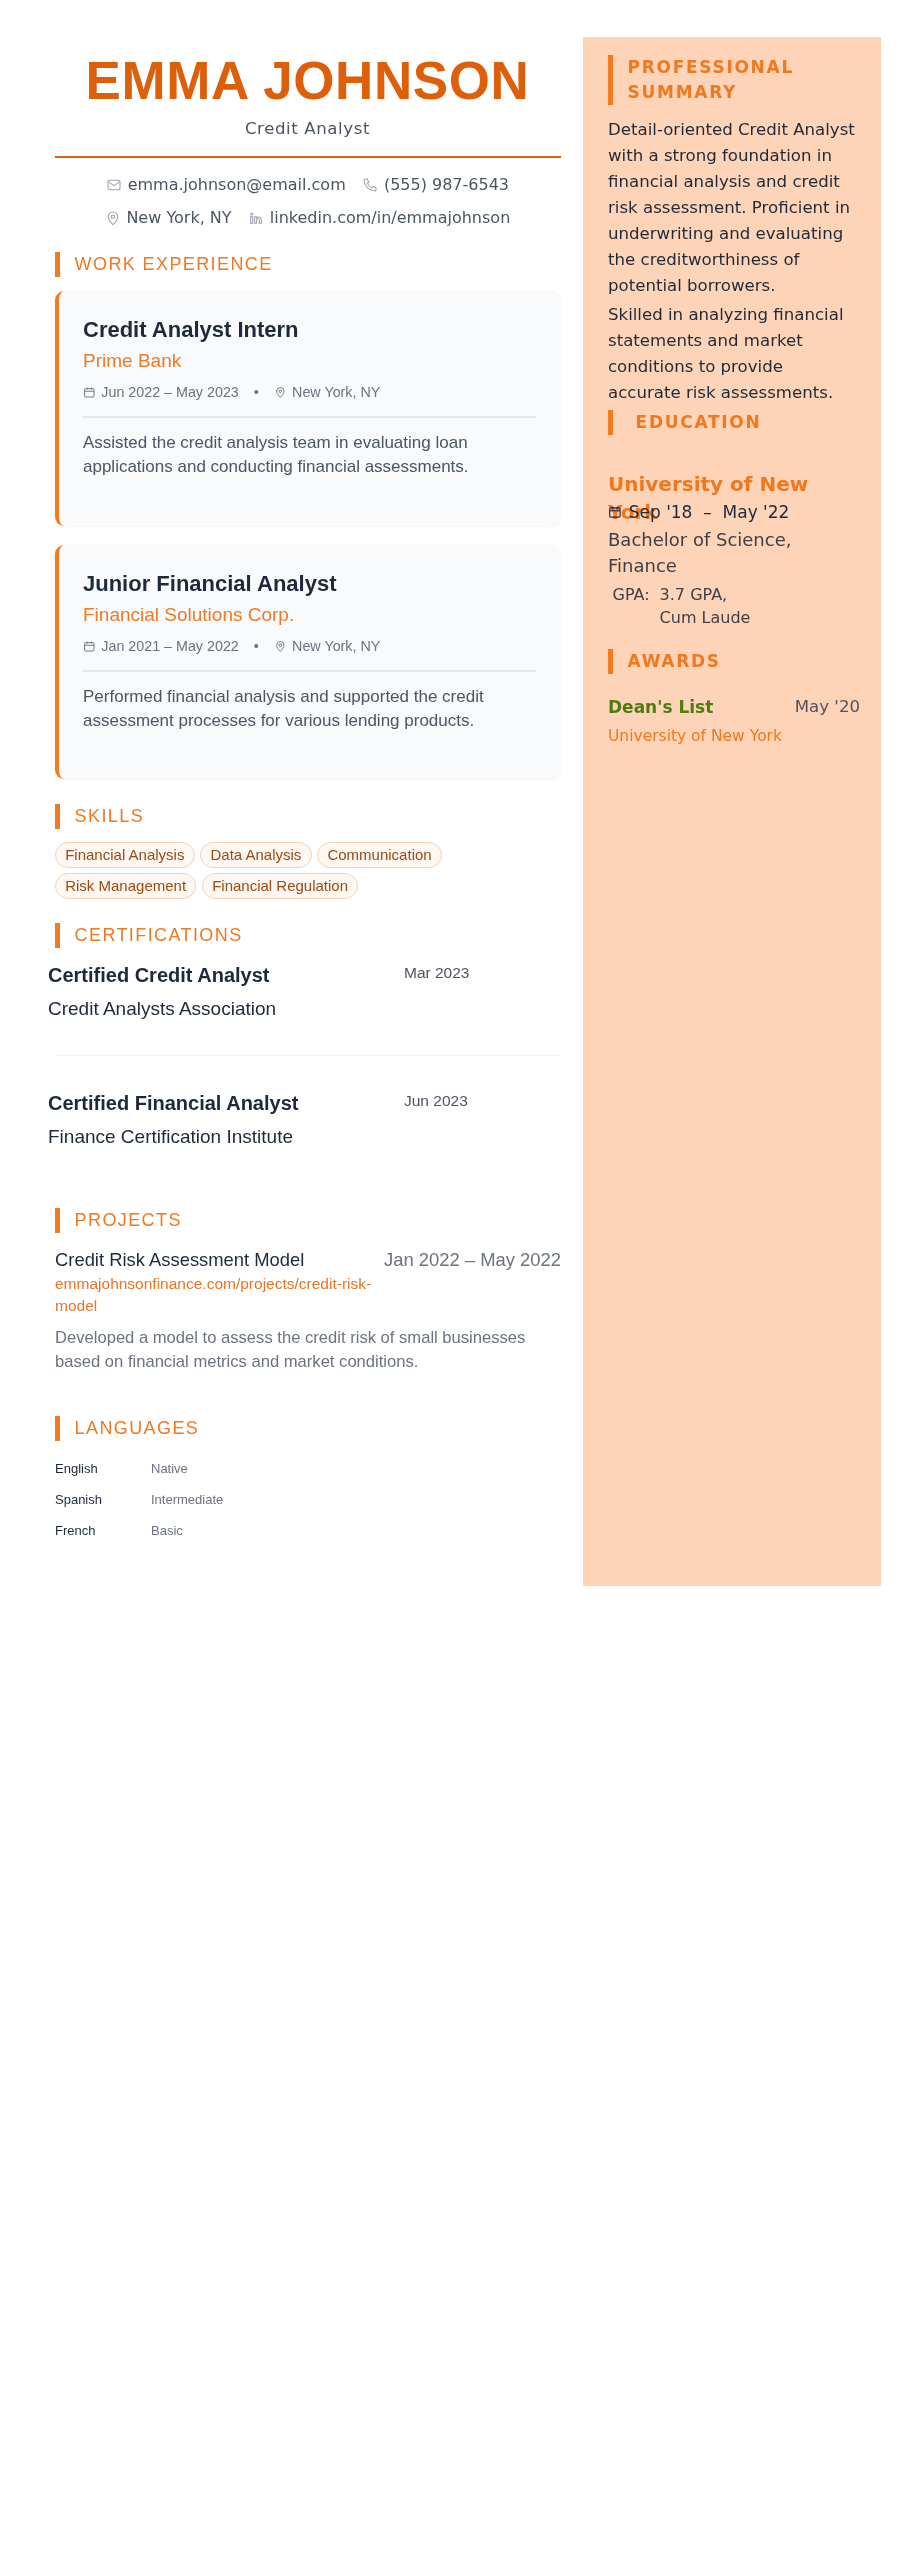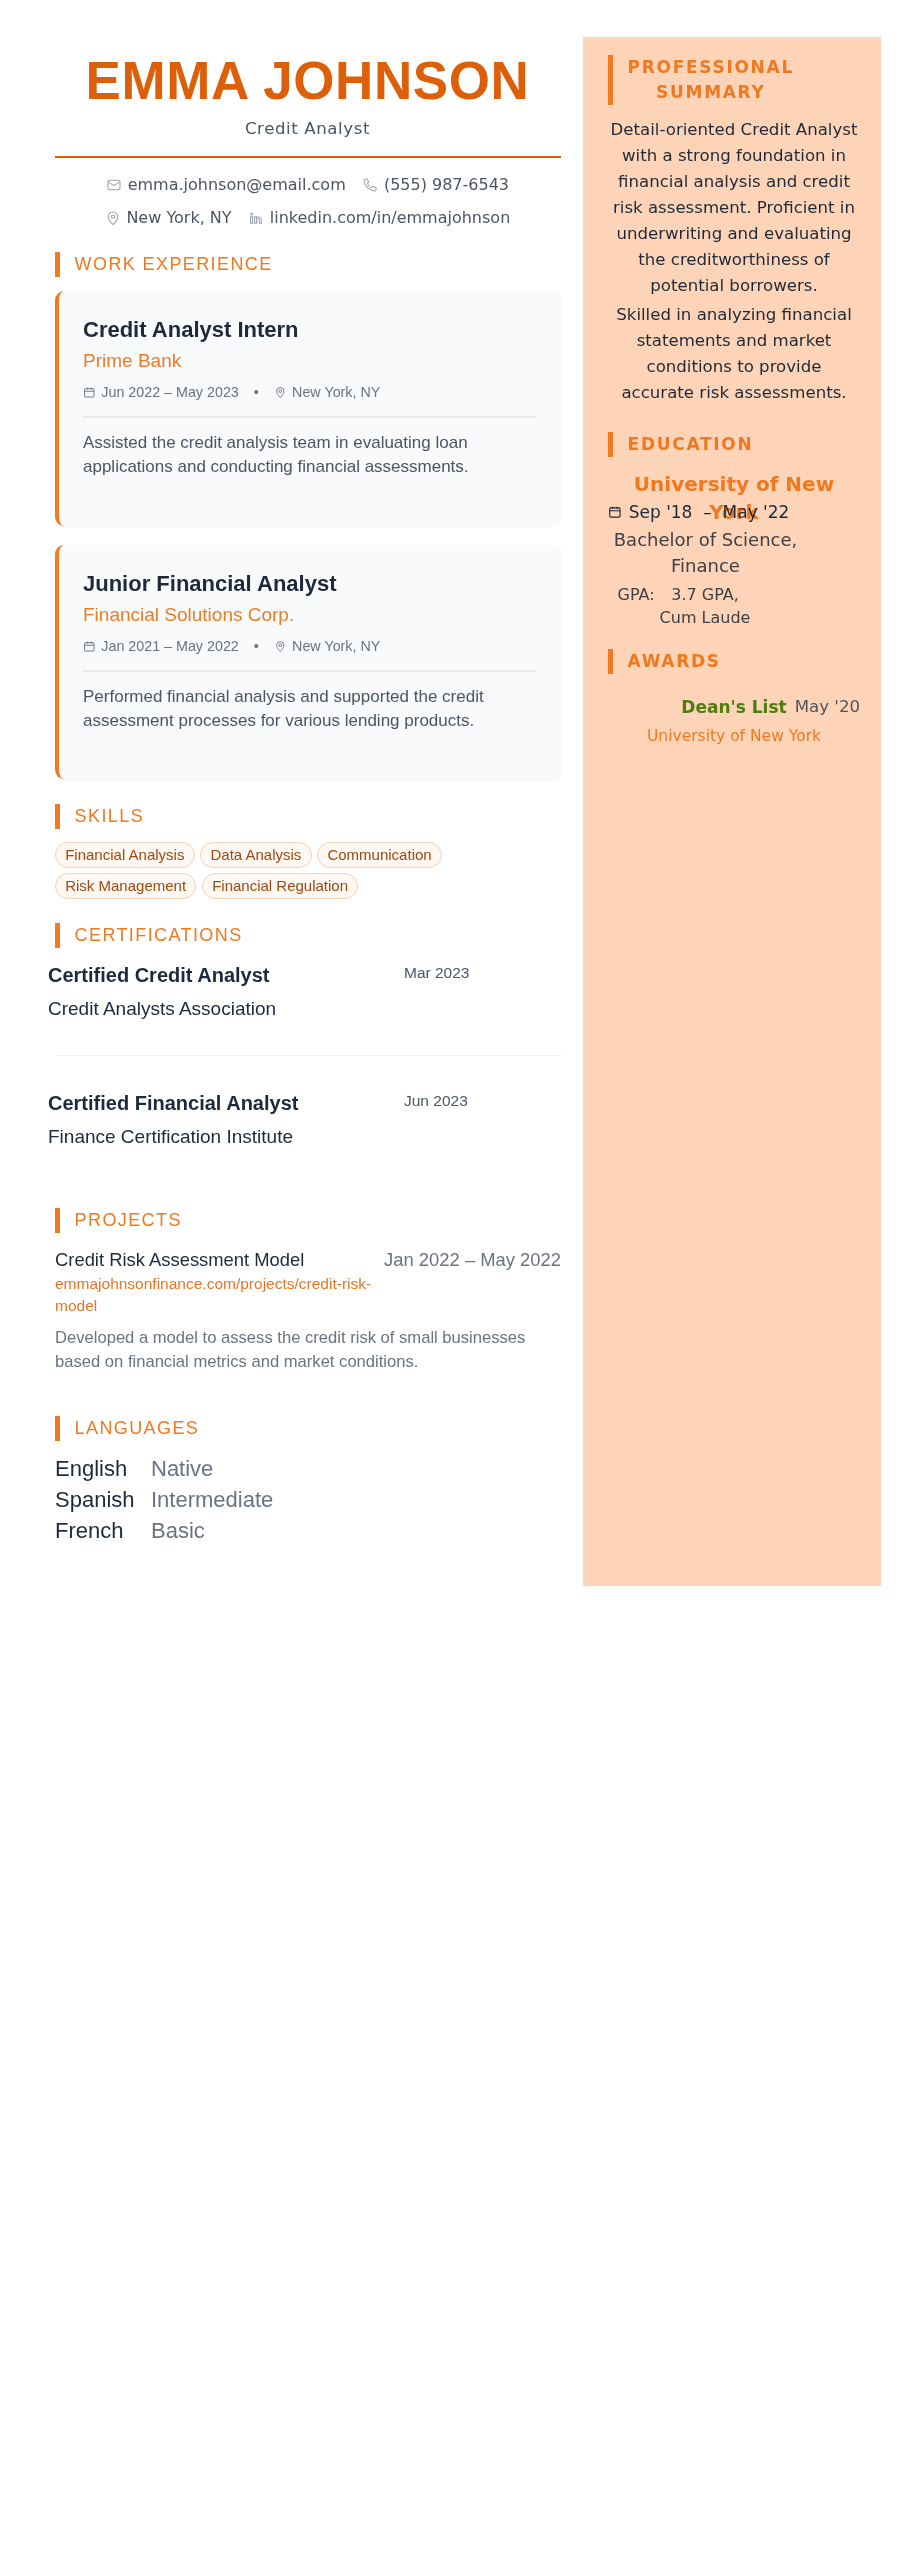--- a/index.html
+++ b/index.html
@@ -45,28 +45,28 @@
 
   
   .proj { left: 55px; width: 506px; }
   .proj .ptitle { font-family: "Liberation Sans", sans-serif; font-size: 18.4px; color: #1e293b; line-height: 24px; }
   .proj .pdate { position: absolute; right: 0; top: 0; font-family: "Liberation Sans", sans-serif; font-size: 18.4px; color: #6b7280; line-height: 24px; }
   .proj .plink { font-family: "Liberation Sans", sans-serif; font-size: 15.5px; color: #ea7421; line-height: 22px; width: 321px; margin-top: 1.1px; word-break: break-all; }
   .proj .pdesc { font-family: "Liberation Sans", sans-serif; font-size: 16.6px; color: #6b7280; line-height: 24px; margin-top: 9.2px; }
 
   
   .lang { left: 55px; width: 287px; }
-  .lang .lrow { display: flex; font-family: "Liberation Sans", sans-serif; font-size: 22px; line-height: 31px; }
+  .lang .lrow { display: flex; font-family: "Liberation Sans", sans-serif; font-size: 13px; line-height: 31px; }
   .lang .lname { width: 96px; color: #1e293b; }
   .lang .llevel { color: #6b7280; }
 
   
   .side { left: 583px; top: 37px; width: 298px; height: 1549px; background: #fdd4b8; }
   .side .inner { position: absolute; left: 25px; width: 252px; }
-  .side p, .side div { font-family: "DejaVu Sans", sans-serif; text-align: center; }
+  .side p, .side div { font-family: "DejaVu Sans", sans-serif; }
   .sum-p { font-size: 16.6px; line-height: 26px; color: #1f2937; }
   .edu-school { font-size: 20px; font-weight: 700; color: #f0781f; line-height: 27.5px; }
   .edu-date { display: flex; align-items: center; font-size: 17px; color: #1e293b; line-height: 26px; }
   .edu-date svg { width: 13.8px; height: 13.8px; stroke: #1e293b; fill: none; stroke-width: 2; margin-right: 6.9px; }
   .edu-deg { font-size: 18px; color: #3f3f46; line-height: 26px; }
   .edu-gpa { display: flex; font-size: 16px; color: #3f3f46; line-height: 23px; padding-left: 4.6px; }
   .edu-gpa .gl { width: 47px; }
   .aw-title { font-size: 17px; font-weight: 700; color: #4d7c0f; line-height: 25px; }
   .aw-date { position: absolute; right: 0; top: 0; font-size: 16.6px; color: #52525b; line-height: 23px; }
   .aw-org { font-size: 15.5px; color: #f0781f; line-height: 23px; }
@@ -222,21 +222,21 @@
   <div class="inner sec-head" style="top:18.4px; align-items:stretch;">
     <div class="sec-bar" style="height:50px;"></div>
     <div class="sec-title">
       <div>PROFESSIONAL</div>
       <div>SUMMARY</div>
     </div>
   </div>
   <p class="inner sum-p" style="top:80px;">Detail-oriented Credit Analyst with a strong foundation in financial analysis and credit risk assessment. Proficient in underwriting and evaluating the creditworthiness of potential borrowers.</p>
   <p class="inner sum-p" style="top:265px;">Skilled in analyzing financial statements and market conditions to provide accurate risk assessments.</p>
 
-  <div class="inner sec-head" style="top:395px;">
+  <div class="inner sec-head" style="top:373px;gap:8px;">
     <div class="sec-bar"></div>
     <div class="sec-title">EDUCATION</div>
   </div>
   <div class="inner edu-school" style="top:434px;">University of New York</div>
   <div class="inner edu-date" style="top:462px;">
     <svg viewBox="0 0 24 24">
         <rect x="3" y="5" width="18" height="16" rx="2"></rect>
         <path d="M3 10h18M8 3v4M16 3v4"></path>
       </svg>
     <span style="white-space:pre;">Sep '18  –  May '22</span>

